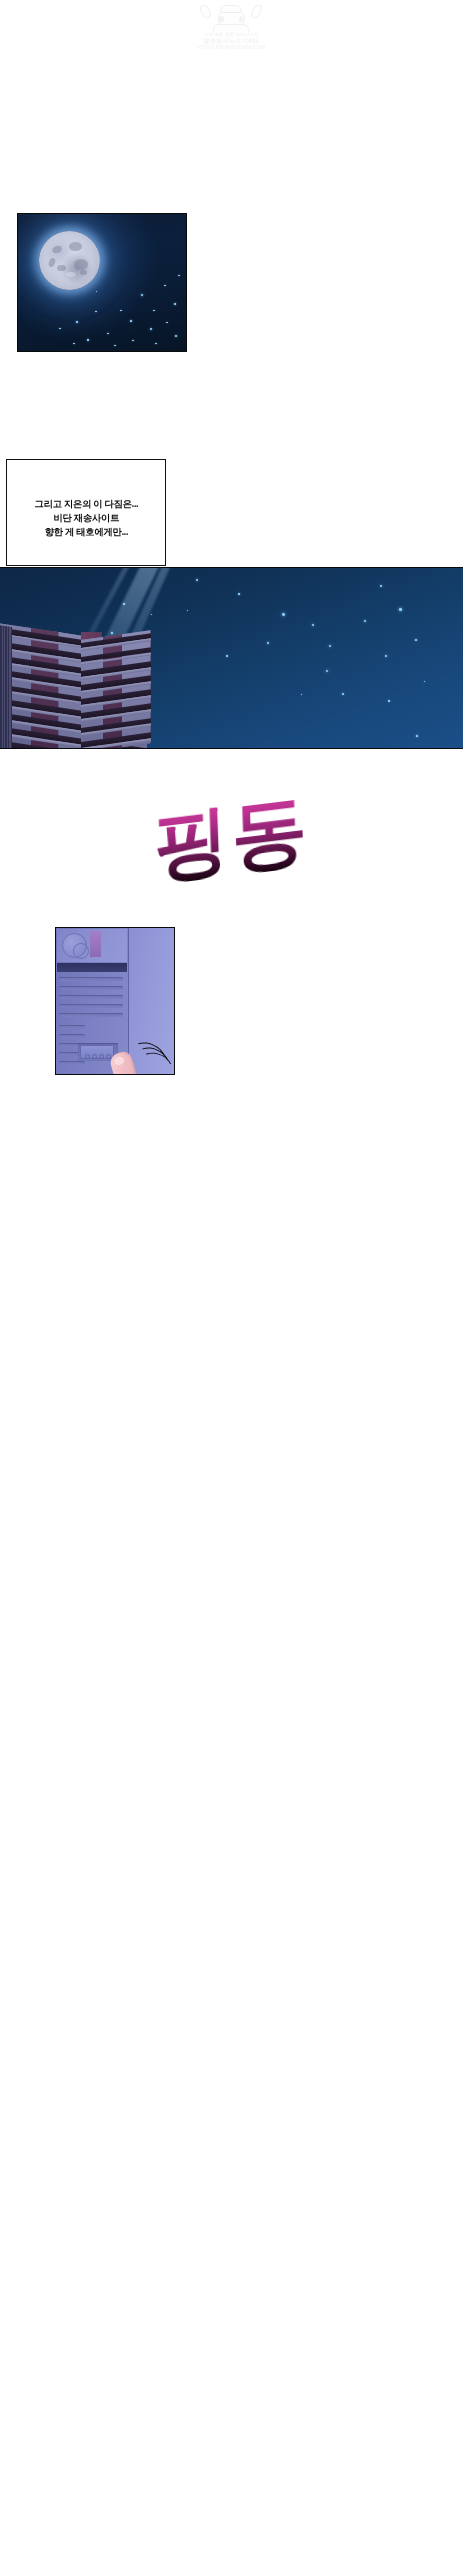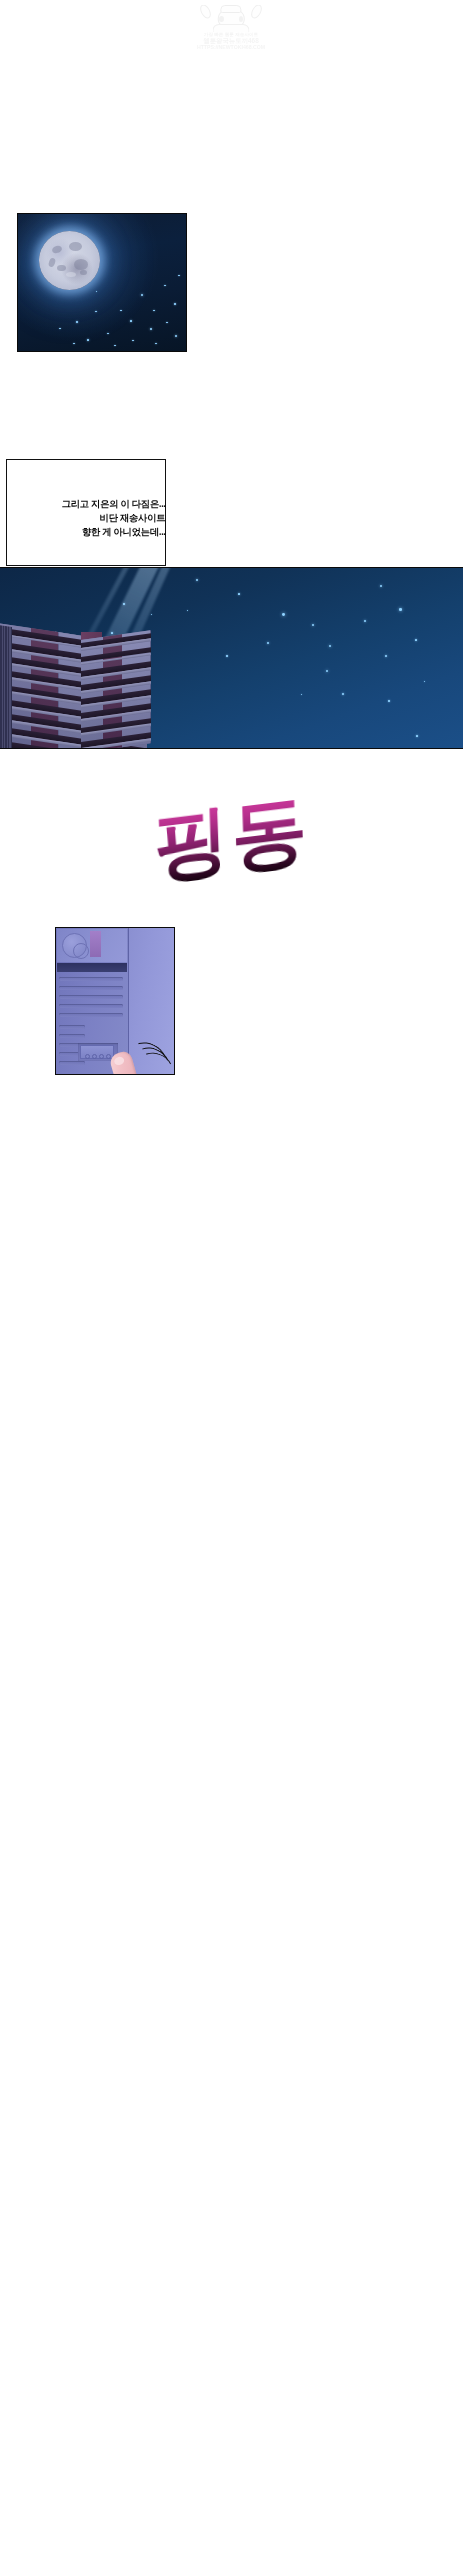--- a/index.html
+++ b/index.html
@@ -132,21 +132,21 @@
   .lit{position:absolute;background:#3f6fa8;opacity:0.85;}
 
   
   .textbox{
     position:absolute;left:6.4px;top:459px;width:160px;height:107px;
     background:#ffffff;border:1.6px solid #111111;box-sizing:border-box;
     display:flex;align-items:center;justify-content:center;
     z-index:6;
   }
   .tb-lines{
-    width:100%;text-align:right;color:#0a0a0a;
+    width:100%;text-align:center;color:#0a0a0a;
     font-family:"Liberation Serif","DejaVu Serif",serif;
     font-size:9.3px;font-weight:700;line-height:1.52;letter-spacing:-0.2px;
     padding-top:11.6px;box-sizing:border-box;
   }
   .tb-lines div{white-space:nowrap;}
 
   
   .sfx{
     position:absolute;left:0;top:800px;width:464px;height:109px;
     text-align:center;z-index:9;pointer-events:none;
@@ -283,21 +283,21 @@
         <div class="star" style="left: 55px; top: 129px; width: 1.3px; height: 1.3px; box-shadow: rgba(143, 210, 255, 0.9) 0px 0px 1.7px;"></div>
         <div class="star" style="left: 78px; top: 77px; width: 1px; height: 1px; box-shadow: rgba(143, 210, 255, 0.9) 0px 0px 1.3px;"></div>
         <div class="star" style="left: 160px; top: 61px; width: 1.2px; height: 1.2px; box-shadow: rgba(143, 210, 255, 0.9) 0px 0px 1.5px;"></div>
       </div>
   </div>
 
   <div class="textbox">
     <div class="tb-lines">
       <div>그리고 지은의 이 다짐은...</div>
       <div>비단 재송사이트</div>
-      <div>향한 게 아니었는데...</div>
+      <div>향한 게 태호에게만...</div>
     </div>
   </div>
 
   <div class="panel-city">
     <div id="city-stars">
         <div class="star" style="left: 196px; top: 10.6px; width: 2.1px; height: 2.1px; box-shadow: rgba(143, 210, 255, 0.9) 0px 0px 2.7px;"></div>
         <div class="star" style="left: 238px; top: 25px; width: 1.7px; height: 1.7px; box-shadow: rgba(143, 210, 255, 0.9) 0px 0px 2.2px;"></div>
         <div class="star" style="left: 282px; top: 45px; width: 2.8px; height: 2.8px; box-shadow: rgba(143, 210, 255, 0.9) 0px 0px 3.7px;"></div>
         <div class="star" style="left: 312px; top: 56px; width: 2.2px; height: 2.2px; box-shadow: rgba(143, 210, 255, 0.9) 0px 0px 2.8px;"></div>
         <div class="star" style="left: 380px; top: 17px; width: 2.1px; height: 2.1px; box-shadow: rgba(143, 210, 255, 0.9) 0px 0px 2.7px;"></div>

